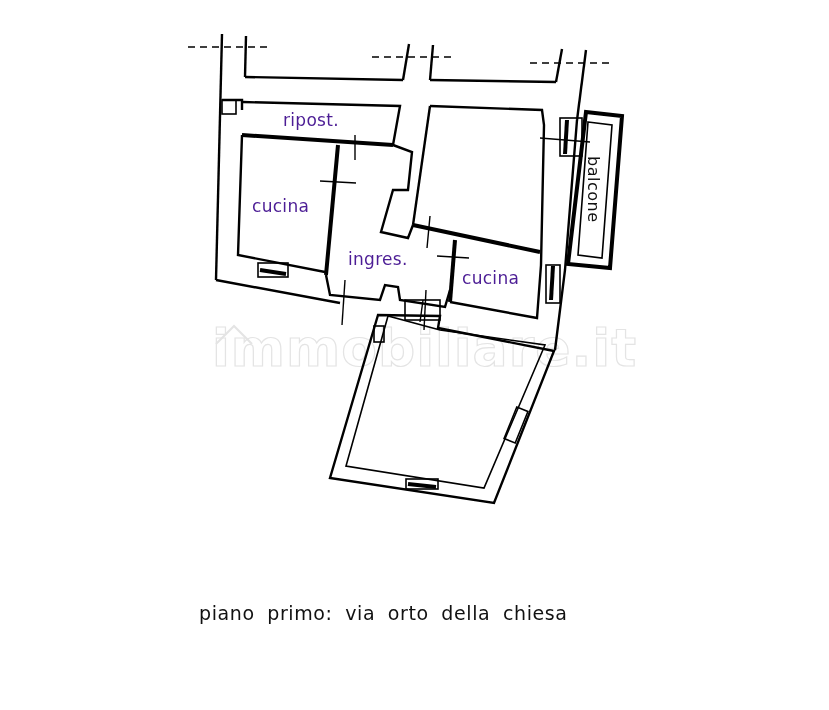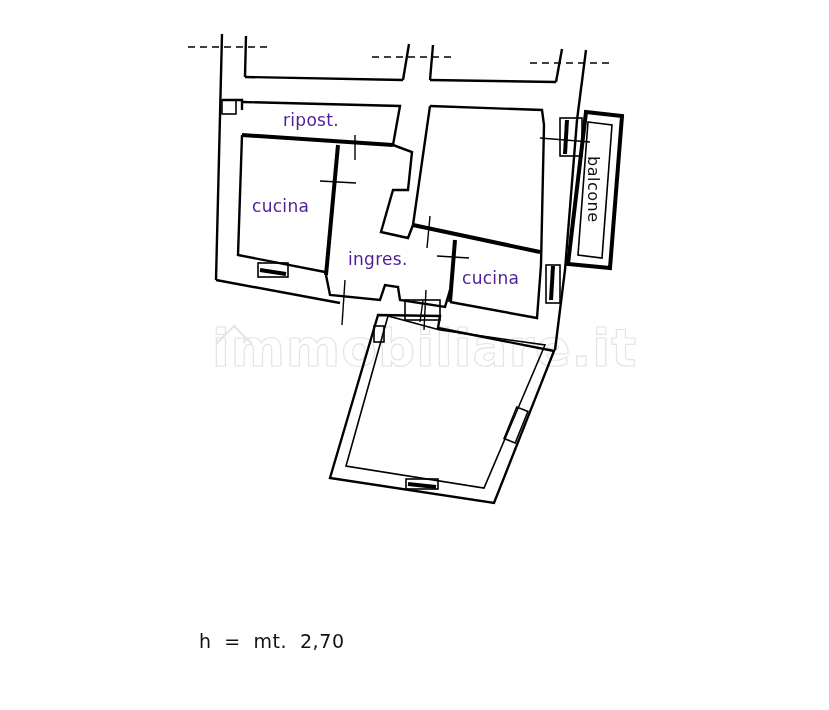--- a/index.html
+++ b/index.html
@@ -90,14 +90,14 @@
     <line class="wall-heavy" x1="408" y1="484" x2="436" y2="487"></line>
     <rect x="510" y="408" width="12" height="34" class="wall-thin" transform="rotate(22 516 425)"></rect>
   </svg>
 
   <div class="room-label" style="left:283px;top:110px;">ripost.</div>
   <div class="room-label" style="left:252px;top:196px;">cucina</div>
   <div class="room-label" style="left:348px;top:249px;">ingres.</div>
   <div class="room-label" style="left:462px;top:268px;">cucina</div>
   <div class="balcone-label" style="left:603px;top:156px;">balcone</div>
 
-  <div class="caption" style="top:630px;">h = mt. 2,70</div>
+  <div class="caption" style="top:602px;">piano primo: via orto della chiesa</div>
 </div>
 
 </body></html>

